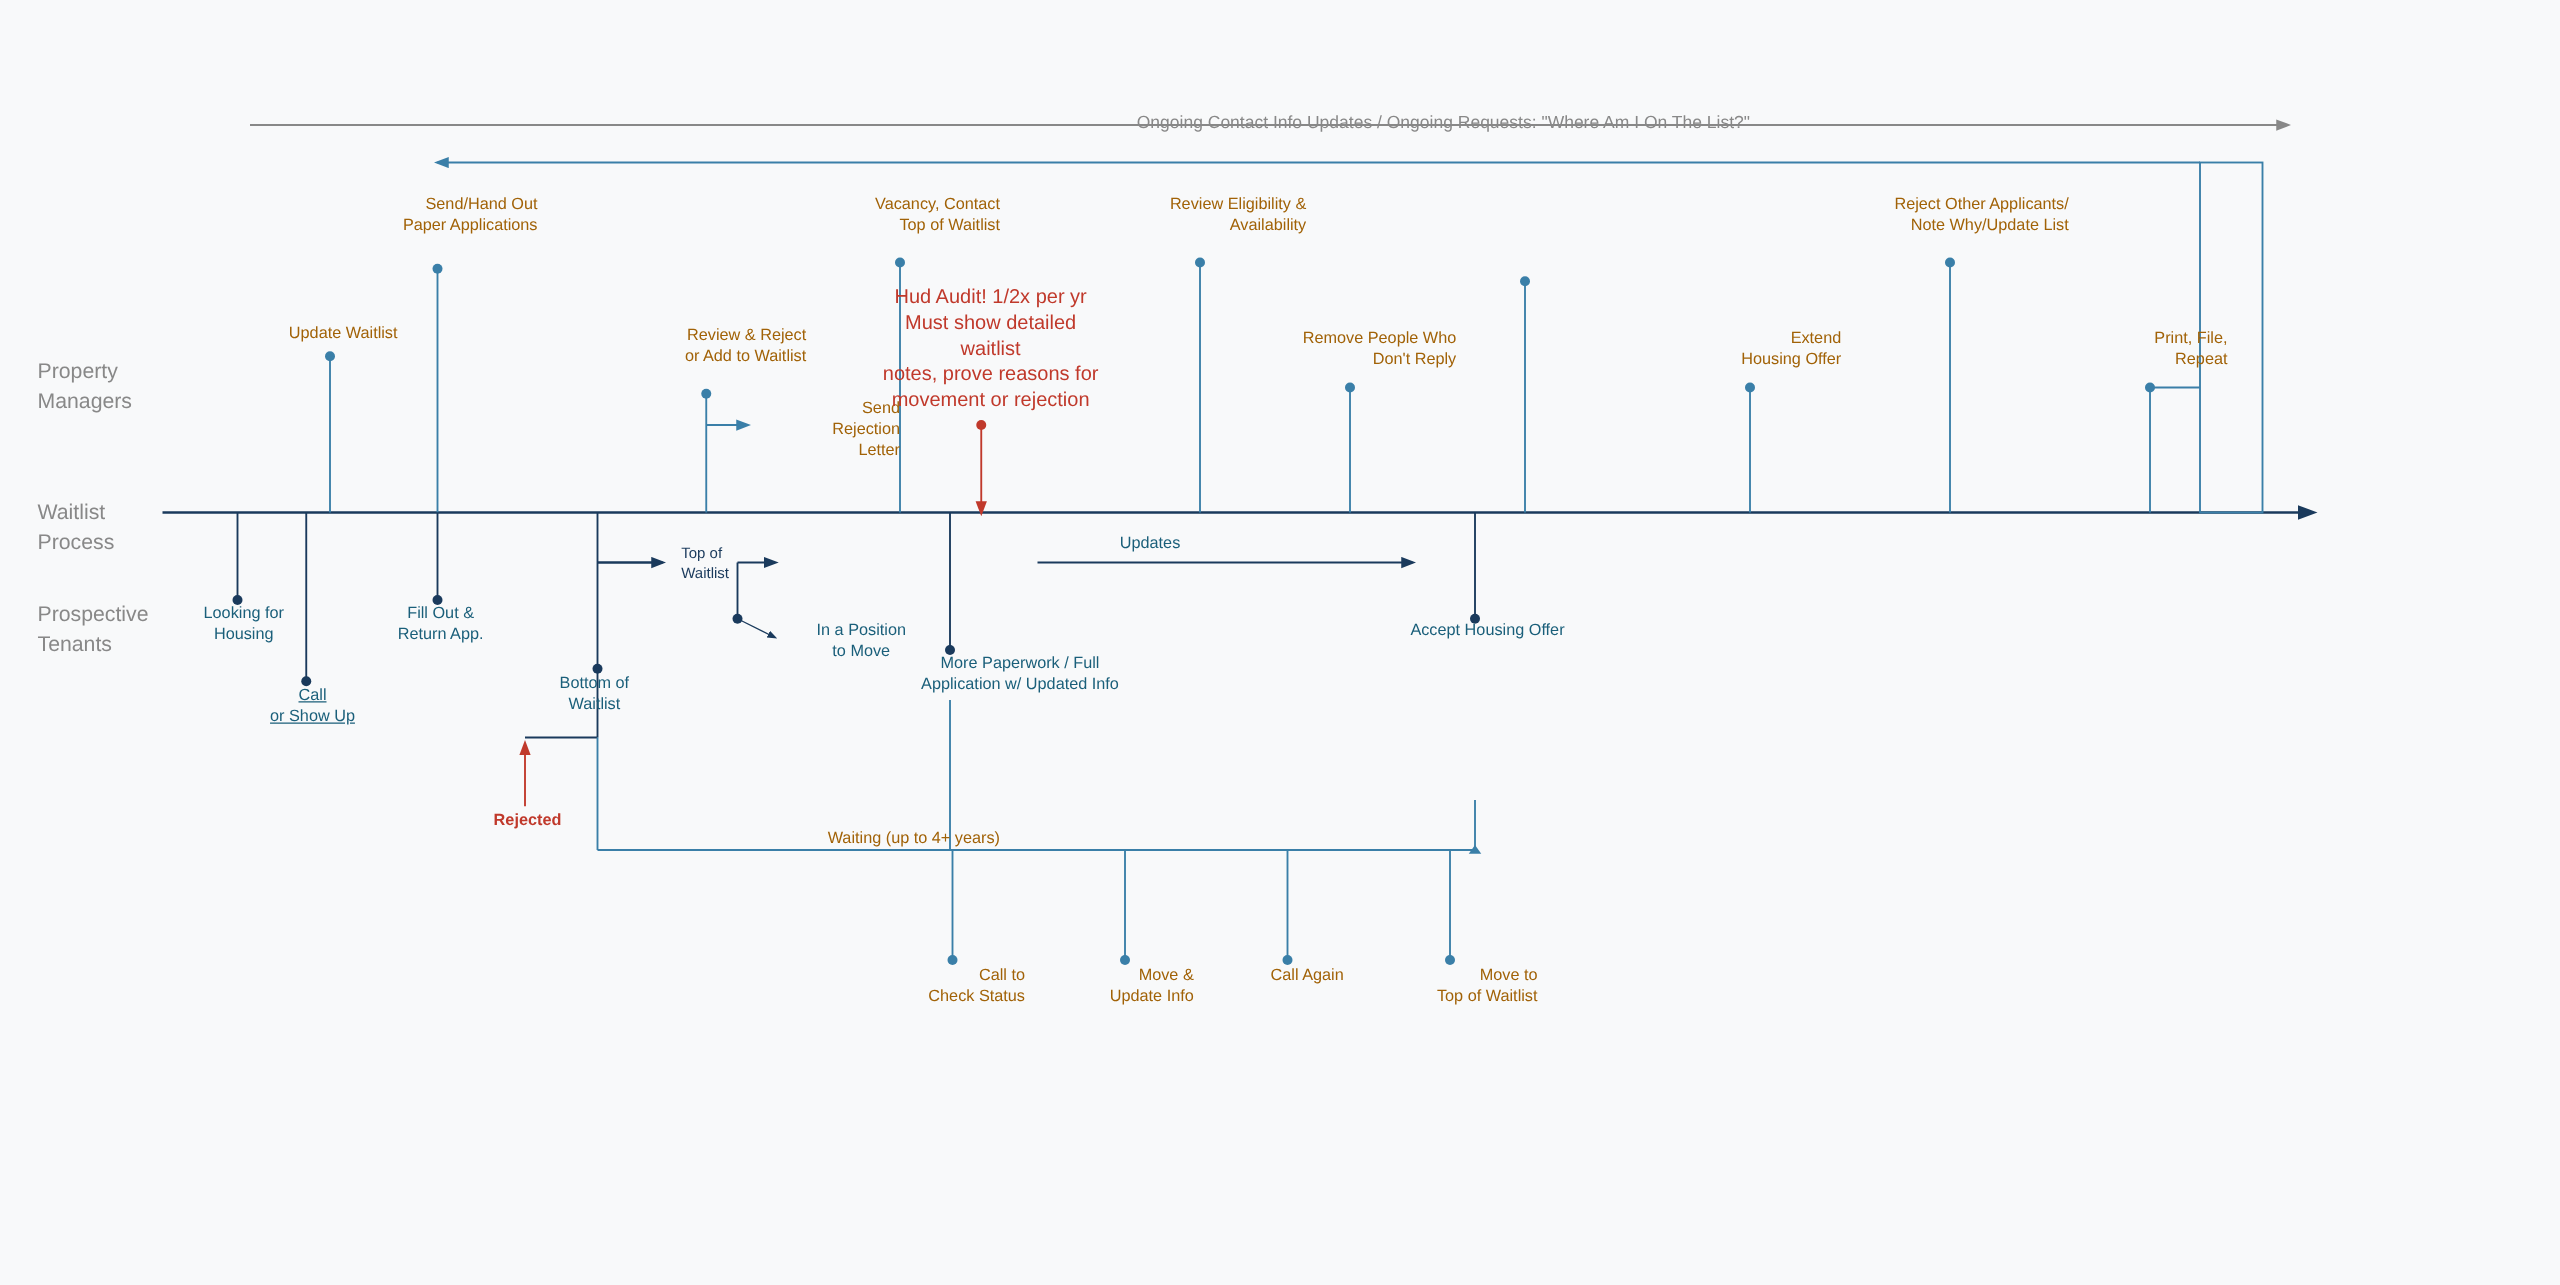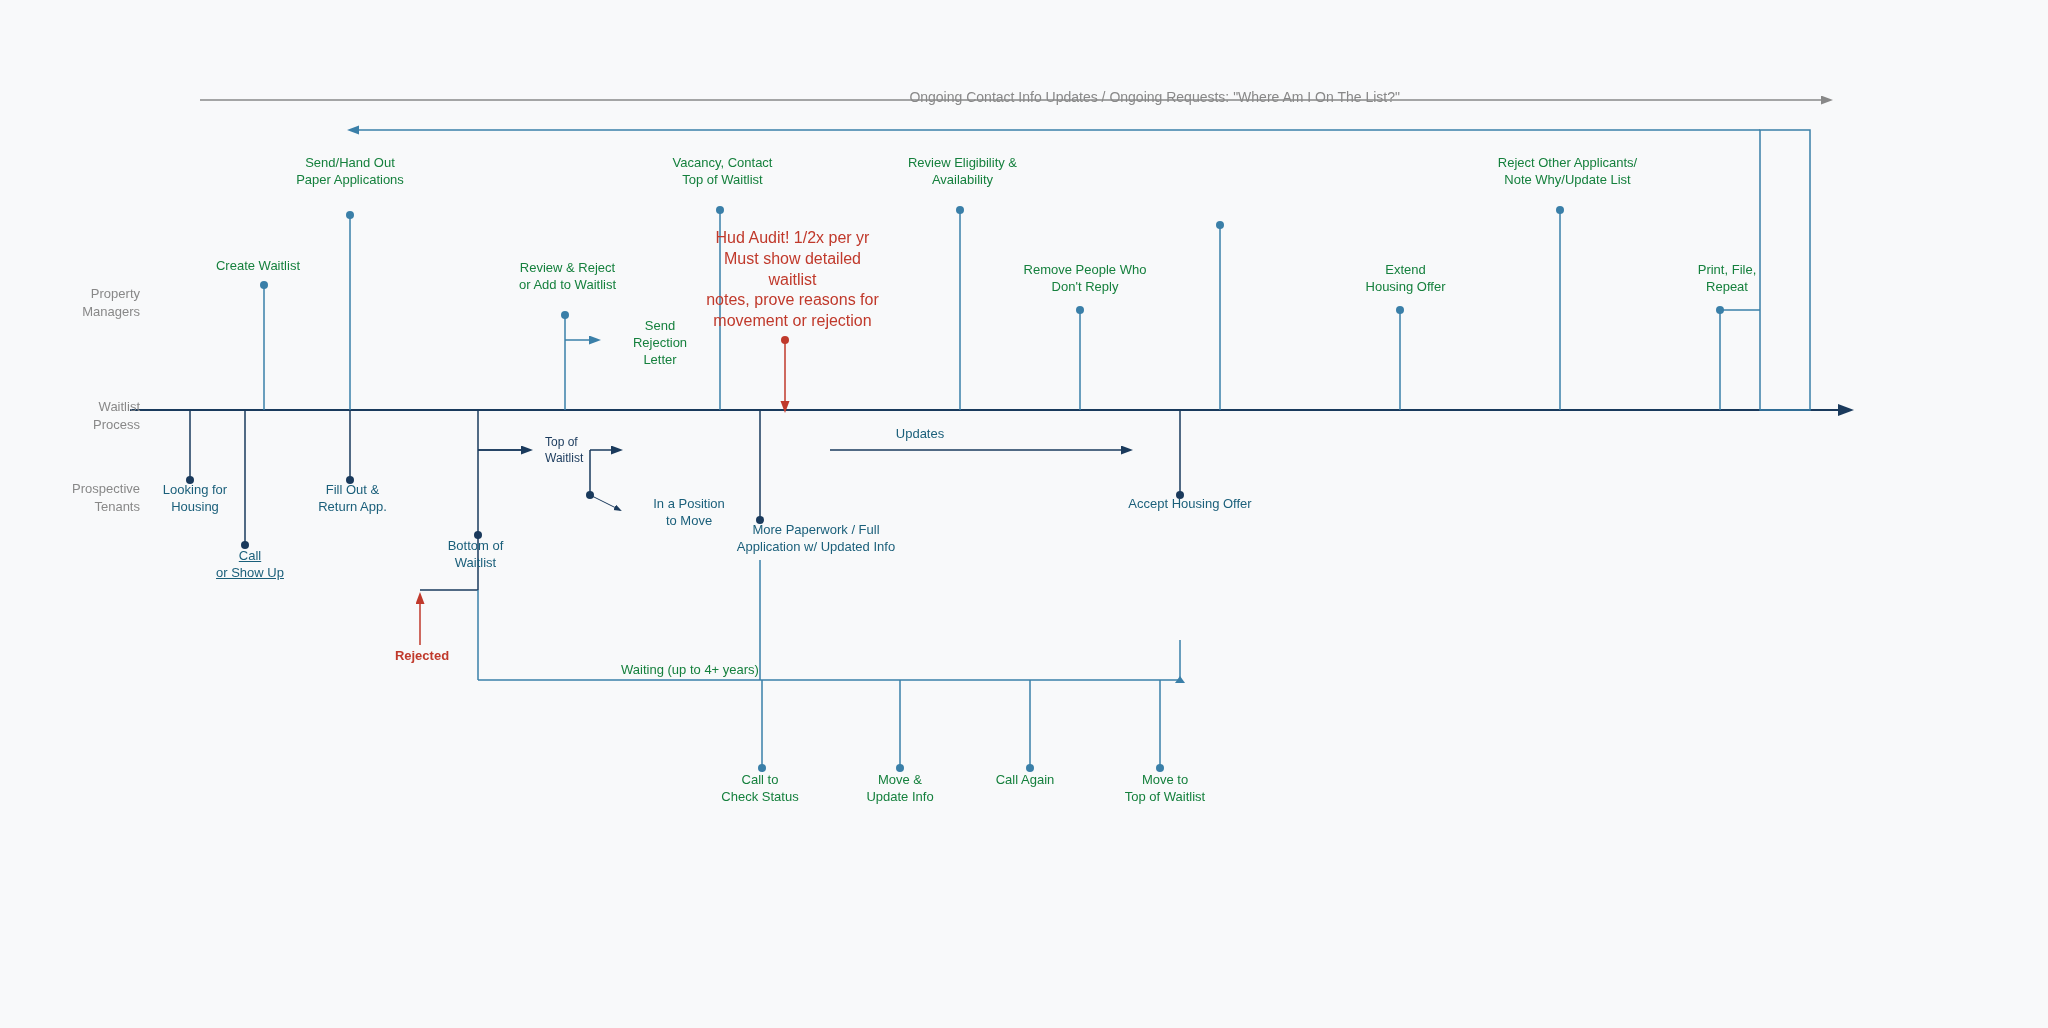--- a/index.html
+++ b/index.html
@@ -16,29 +16,29 @@
       top: 0; left: 0;
       width: 2048px;
       height: 1028px;
     }
     .label {
       position: absolute;
       text-align: center;
       font-size: 13px;
       line-height: 1.3;
     }
-    .blue { color: #15803d; }
+    .blue { color: #a16207; text-align: right; }
     .dark-blue { color: #1a5f7a; }
     .red { color: #c0392b; }
     .gray { color: #888; }
     .role-label {
       position: absolute;
       color: #888;
-      font-size: 13px;
-      text-align: right;
+      font-size: 17px;
+      text-align: left;
       line-height: 1.4;
     }
     svg#main-svg {
       position: absolute;
       top: 0; left: 0;
       width: 2048px;
       height: 1028px;
       pointer-events: none;
     }
   </style>
@@ -175,21 +175,21 @@
   </svg>
 
   <div class="label gray" style="top:88px;left:500px;width:900px;text-align:right;font-size:14px;">Ongoing Contact Info Updates / Ongoing Requests: "Where Am I On The List?"</div>
 
   <div class="role-label" style="top:285px;left:30px;width:110px;">Property<br>Managers</div>
   <div class="role-label" style="top:398px;left:30px;width:110px;">Waitlist<br>Process</div>
   <div class="role-label" style="top:480px;left:30px;width:110px;">Prospective<br>Tenants</div>
 
   <div class="label blue" style="top:155px;left:270px;width:160px;">Send/Hand Out<br>Paper Applications</div>
 
-  <div class="label blue" style="top:258px;left:198px;width:120px;">Create Waitlist</div>
+  <div class="label blue" style="top:258px;left:198px;width:120px;">Update Waitlist</div>
 
   <div class="label blue" style="top:260px;left:490px;width:155px;">Review &amp; Reject<br>or Add to Waitlist</div>
 
   <div class="label blue" style="top:318px;left:600px;width:120px;">Send<br>Rejection<br>Letter</div>
 
   <div class="label blue" style="top:155px;left:645px;width:155px;">Vacancy, Contact<br>Top of Waitlist</div>
 
   <div class="label red" style="top:228px;left:700px;width:185px;font-size:16px;">Hud Audit! 1/2x per yr<br>Must show detailed waitlist<br>notes, prove reasons for<br>movement or rejection</div>
 
   <div class="label blue" style="top:155px;left:880px;width:165px;">Review Eligibility &amp;<br>Availability</div>

